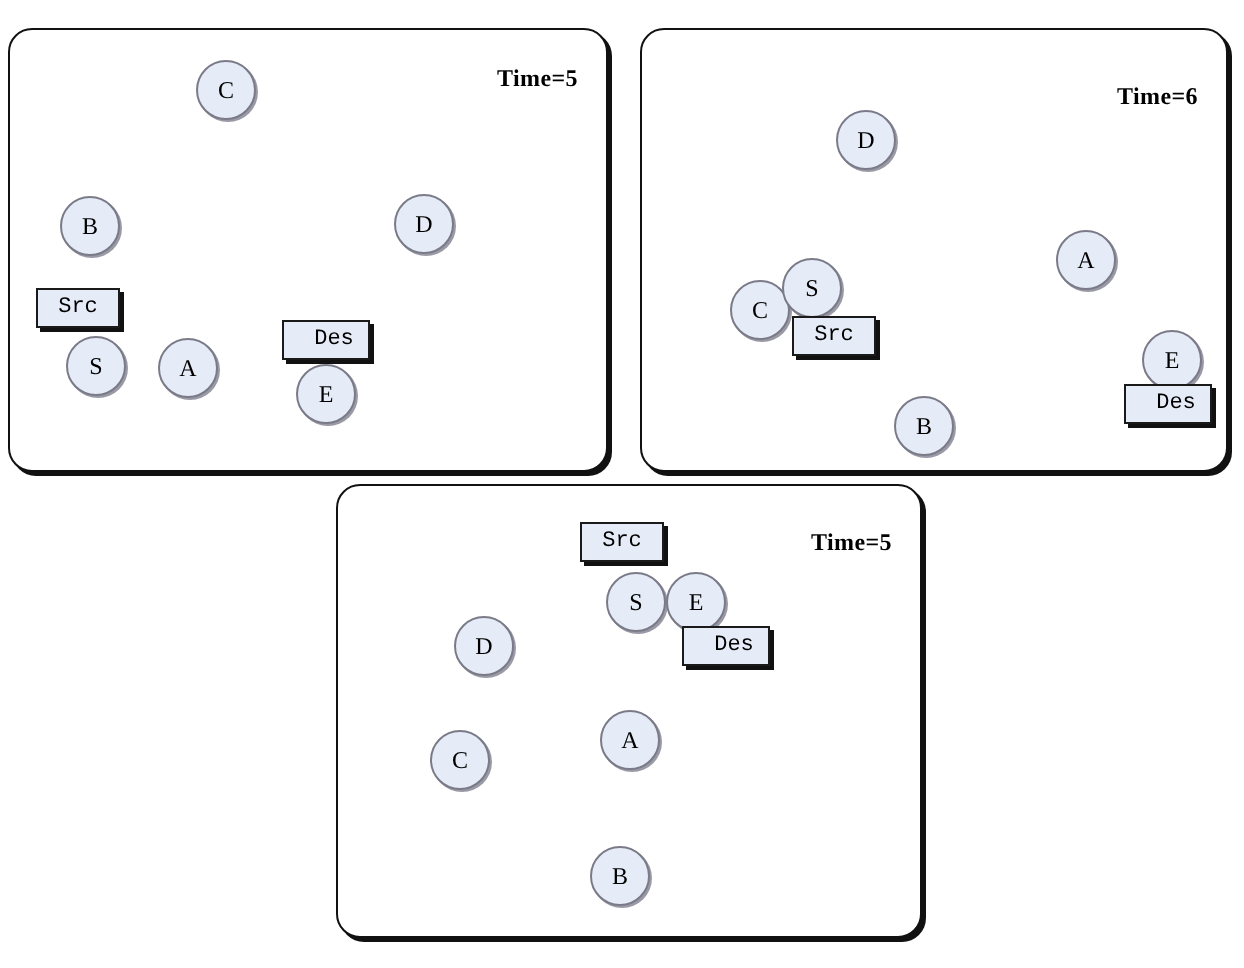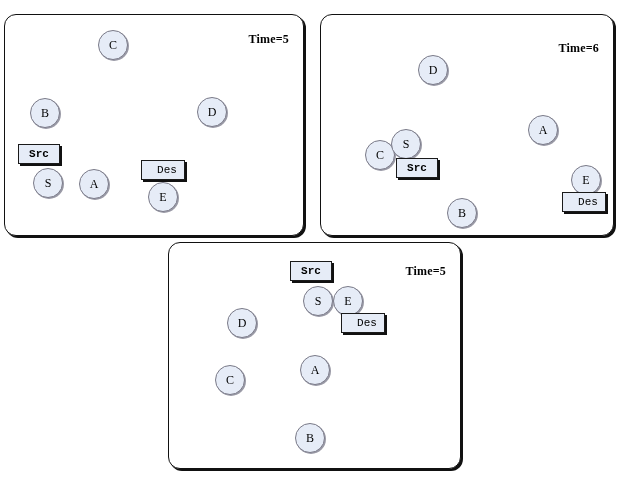--- a/index.html
+++ b/index.html
@@ -63,21 +63,21 @@
     box-shadow: 2px 2px 0 0 #111111;
     display: flex;
     align-items: center;
     justify-content: center;
     font-family: "Liberation Mono", monospace;
     font-size: 11px;
     color: #000000;
     padding: 1px 4px 2px 4px;
     letter-spacing: 0px;
   }
-  .tag-src { width: 42px; height: 20px; font-weight: bold; }
+  .tag-src { width: 42px; height: 20px; }
   .tag-des { width: 44px; height: 20px; padding-left: 12px; }
 </style>
 </head>
 <body>
 
 <div id="canvas">
 
   <div class="panel" style="left:4px; top:14px; width:300px; height:222px;">
 
     <div class="time-label" style="right:14px; top:17px;">Time=5</div>

